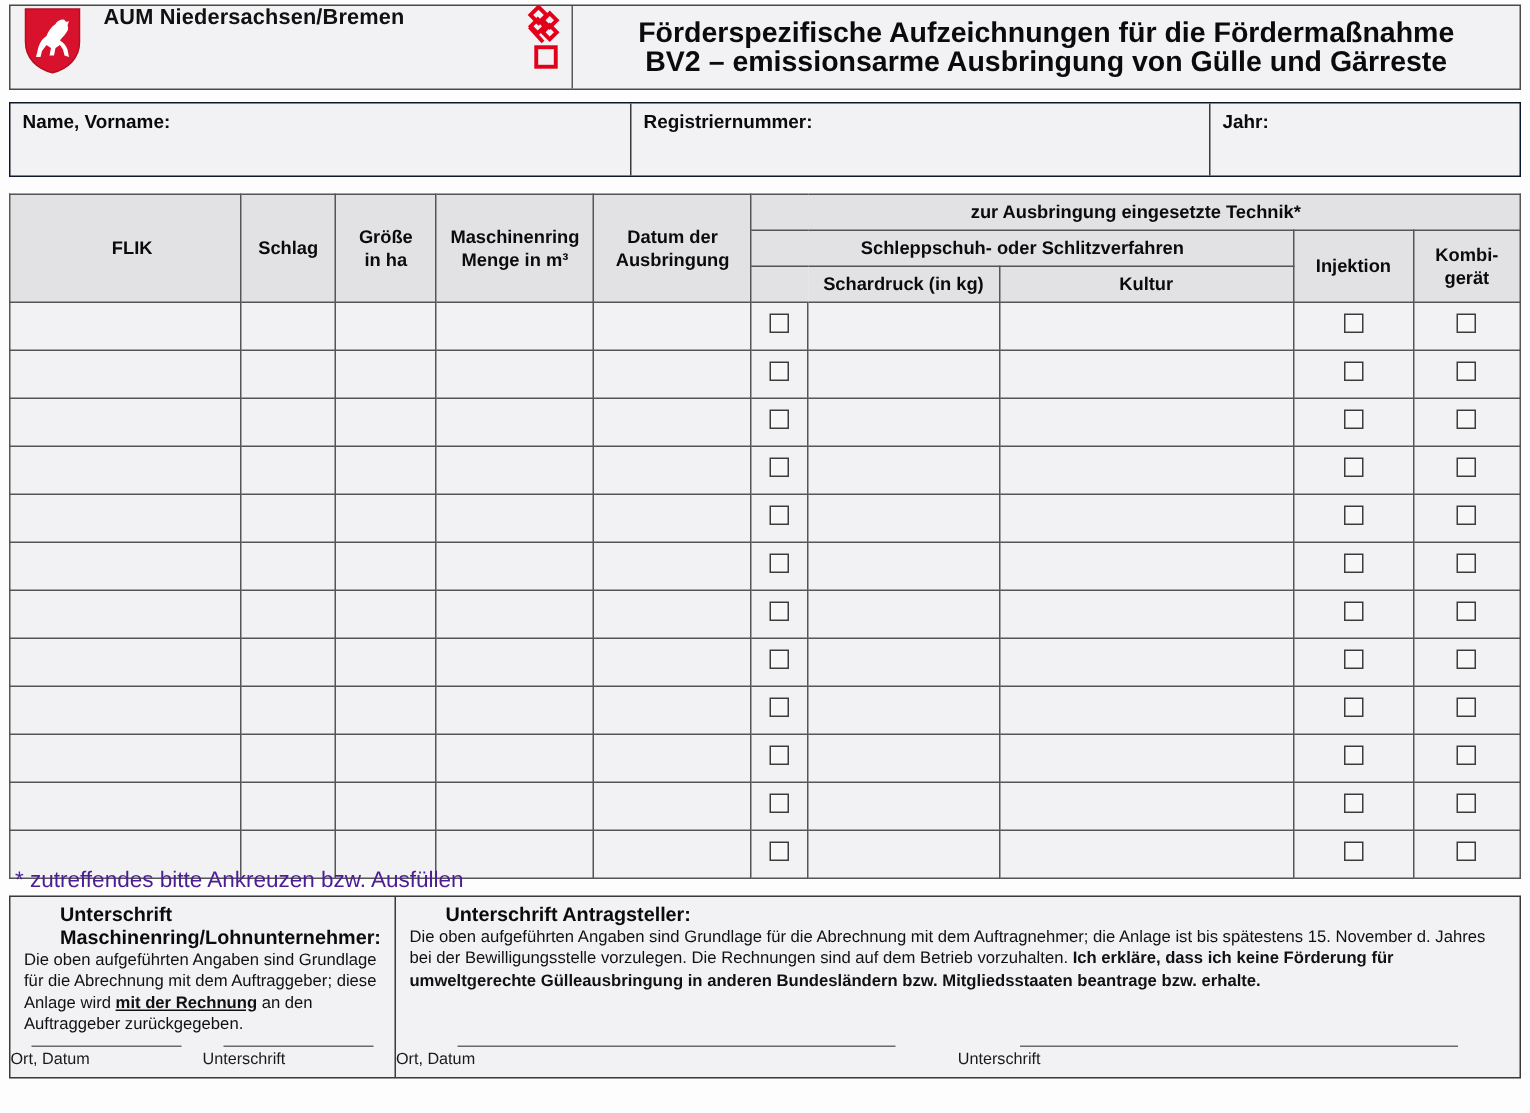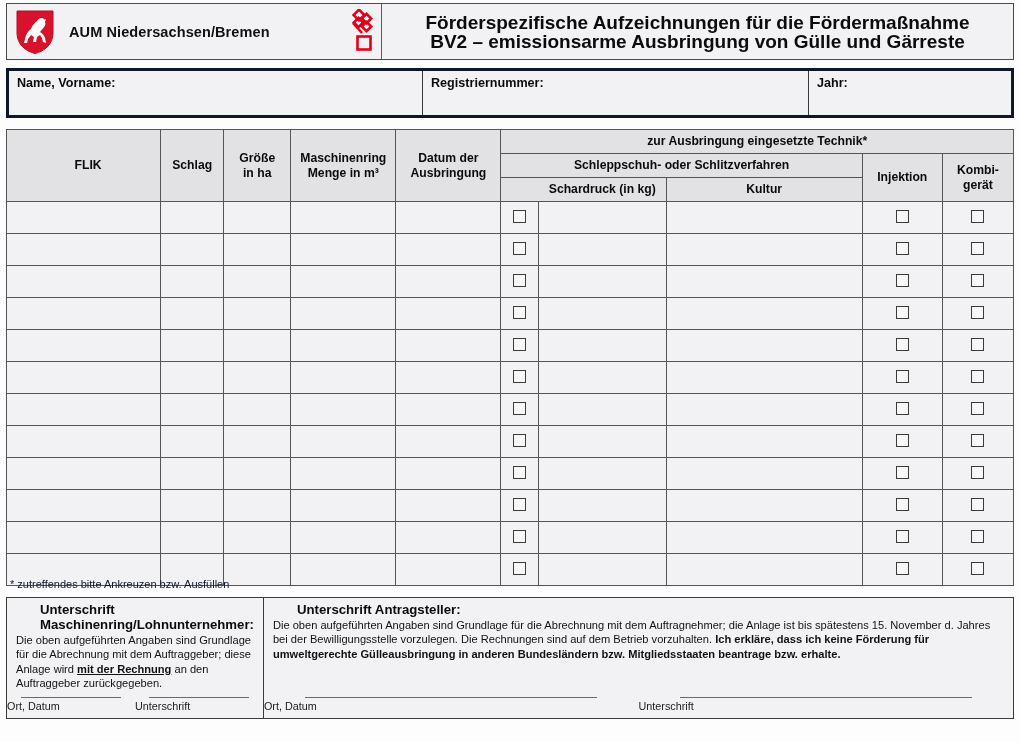--- a/index.html
+++ b/index.html
@@ -35,21 +35,20 @@
     width: 1008px;
     height: 57px;
     border: 1px solid #4a4a4a;
     background: #f2f2f4;
     display: flex;
     align-items: stretch;
   }
   #brand-cell {
     width: 375px;
     display: flex;
-    align-items: center;
     border-right: 1px solid #5a5a5a;
     box-sizing: border-box;
   }
   #crest {
     width: 40px;
     height: 46px;
     margin-left: 8px;
     flex: 0 0 auto;
   }
   #brand-text {
@@ -84,21 +83,21 @@
   }
 
   
   #ident-row {
     position: absolute;
     left: 6px;
     top: 68px;
     width: 1008px;
     height: 50px;
     display: flex;
-    border: 3px solid #0f172a;
+    border: 1px solid #0f172a;
     box-sizing: border-box;
     background: #f2f2f4;
   }
   #ident-row .icell {
     box-sizing: border-box;
     padding: 5px 0 0 8px;
     font-size: 12.6px;
     font-weight: bold;
     color: #0b0b0b;
   }
@@ -162,22 +161,22 @@
   col.c-schar  { width: 127px; }
   col.c-kultur { width: 196px; }
   col.c-inj    { width: 80px; }
   col.c-kombi  { width: 71px; }
 
   
   #footnote {
     position: absolute;
     left: 10px;
     top: 578px;
-    font-size: 11px;
-    color: #0f172a;
+    font-size: 15px;
+    color: #4c1d95;
   }
 
   
   #sig-wrap {
     position: absolute;
     left: 6px;
     top: 597px;
     width: 1008px;
     height: 122px;
     display: flex;

